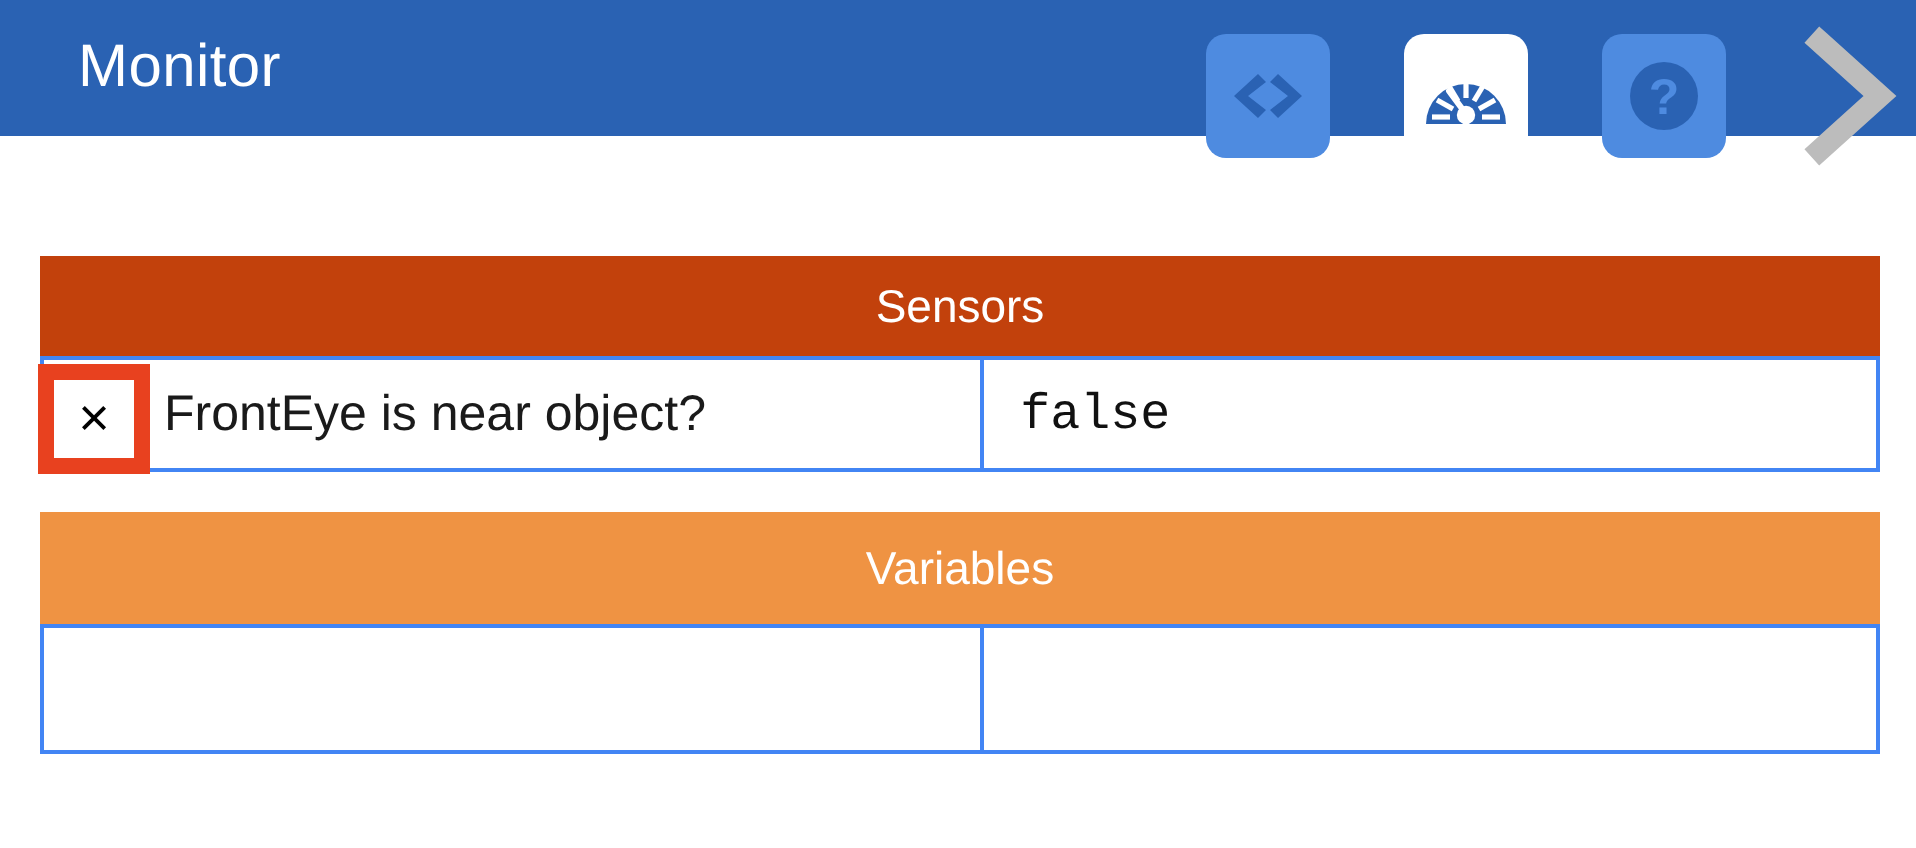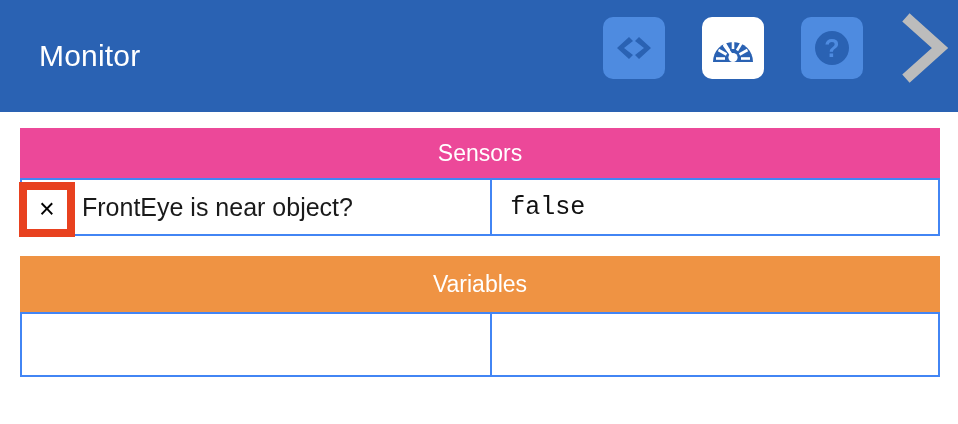--- a/index.html
+++ b/index.html
@@ -12,21 +12,21 @@
     height: 424px;
     font-family: "Liberation Sans", sans-serif;
     overflow: hidden;
     position: relative;
   }
 
   
   #app-header {
     position: absolute;
     left: 0; top: 0;
-    width: 958px; height: 112px;
+    width: 958px; height: 68px;
     background: #2a62b3;
     display: flex;
     align-items: center;
   }
   #app-title {
     color: #ffffff;
     font-size: 30px;
     font-weight: normal;
     letter-spacing: 0.2px;
     margin-left: 39px;
@@ -70,21 +70,21 @@
   }
   .section-header {
     height: 50px;
     display: flex;
     align-items: center;
     justify-content: center;
     color: #ffffff;
     font-size: 23px;
     box-sizing: border-box;
   }
-  #sensors-header  { background: #ec4899; height: 50px; align-items: center; }
+  #sensors-header  { background: #c2410c; height: 50px; align-items: center; }
   #variables-header{ background: #ef9343; height: 56px; margin-top: 20px; }
 
   .data-row {
     display: flex;
     background: #ffffff;
     box-sizing: border-box;
   }
   #sensor-row { height: 58px; }
   #variable-row { height: 65px; }
 

